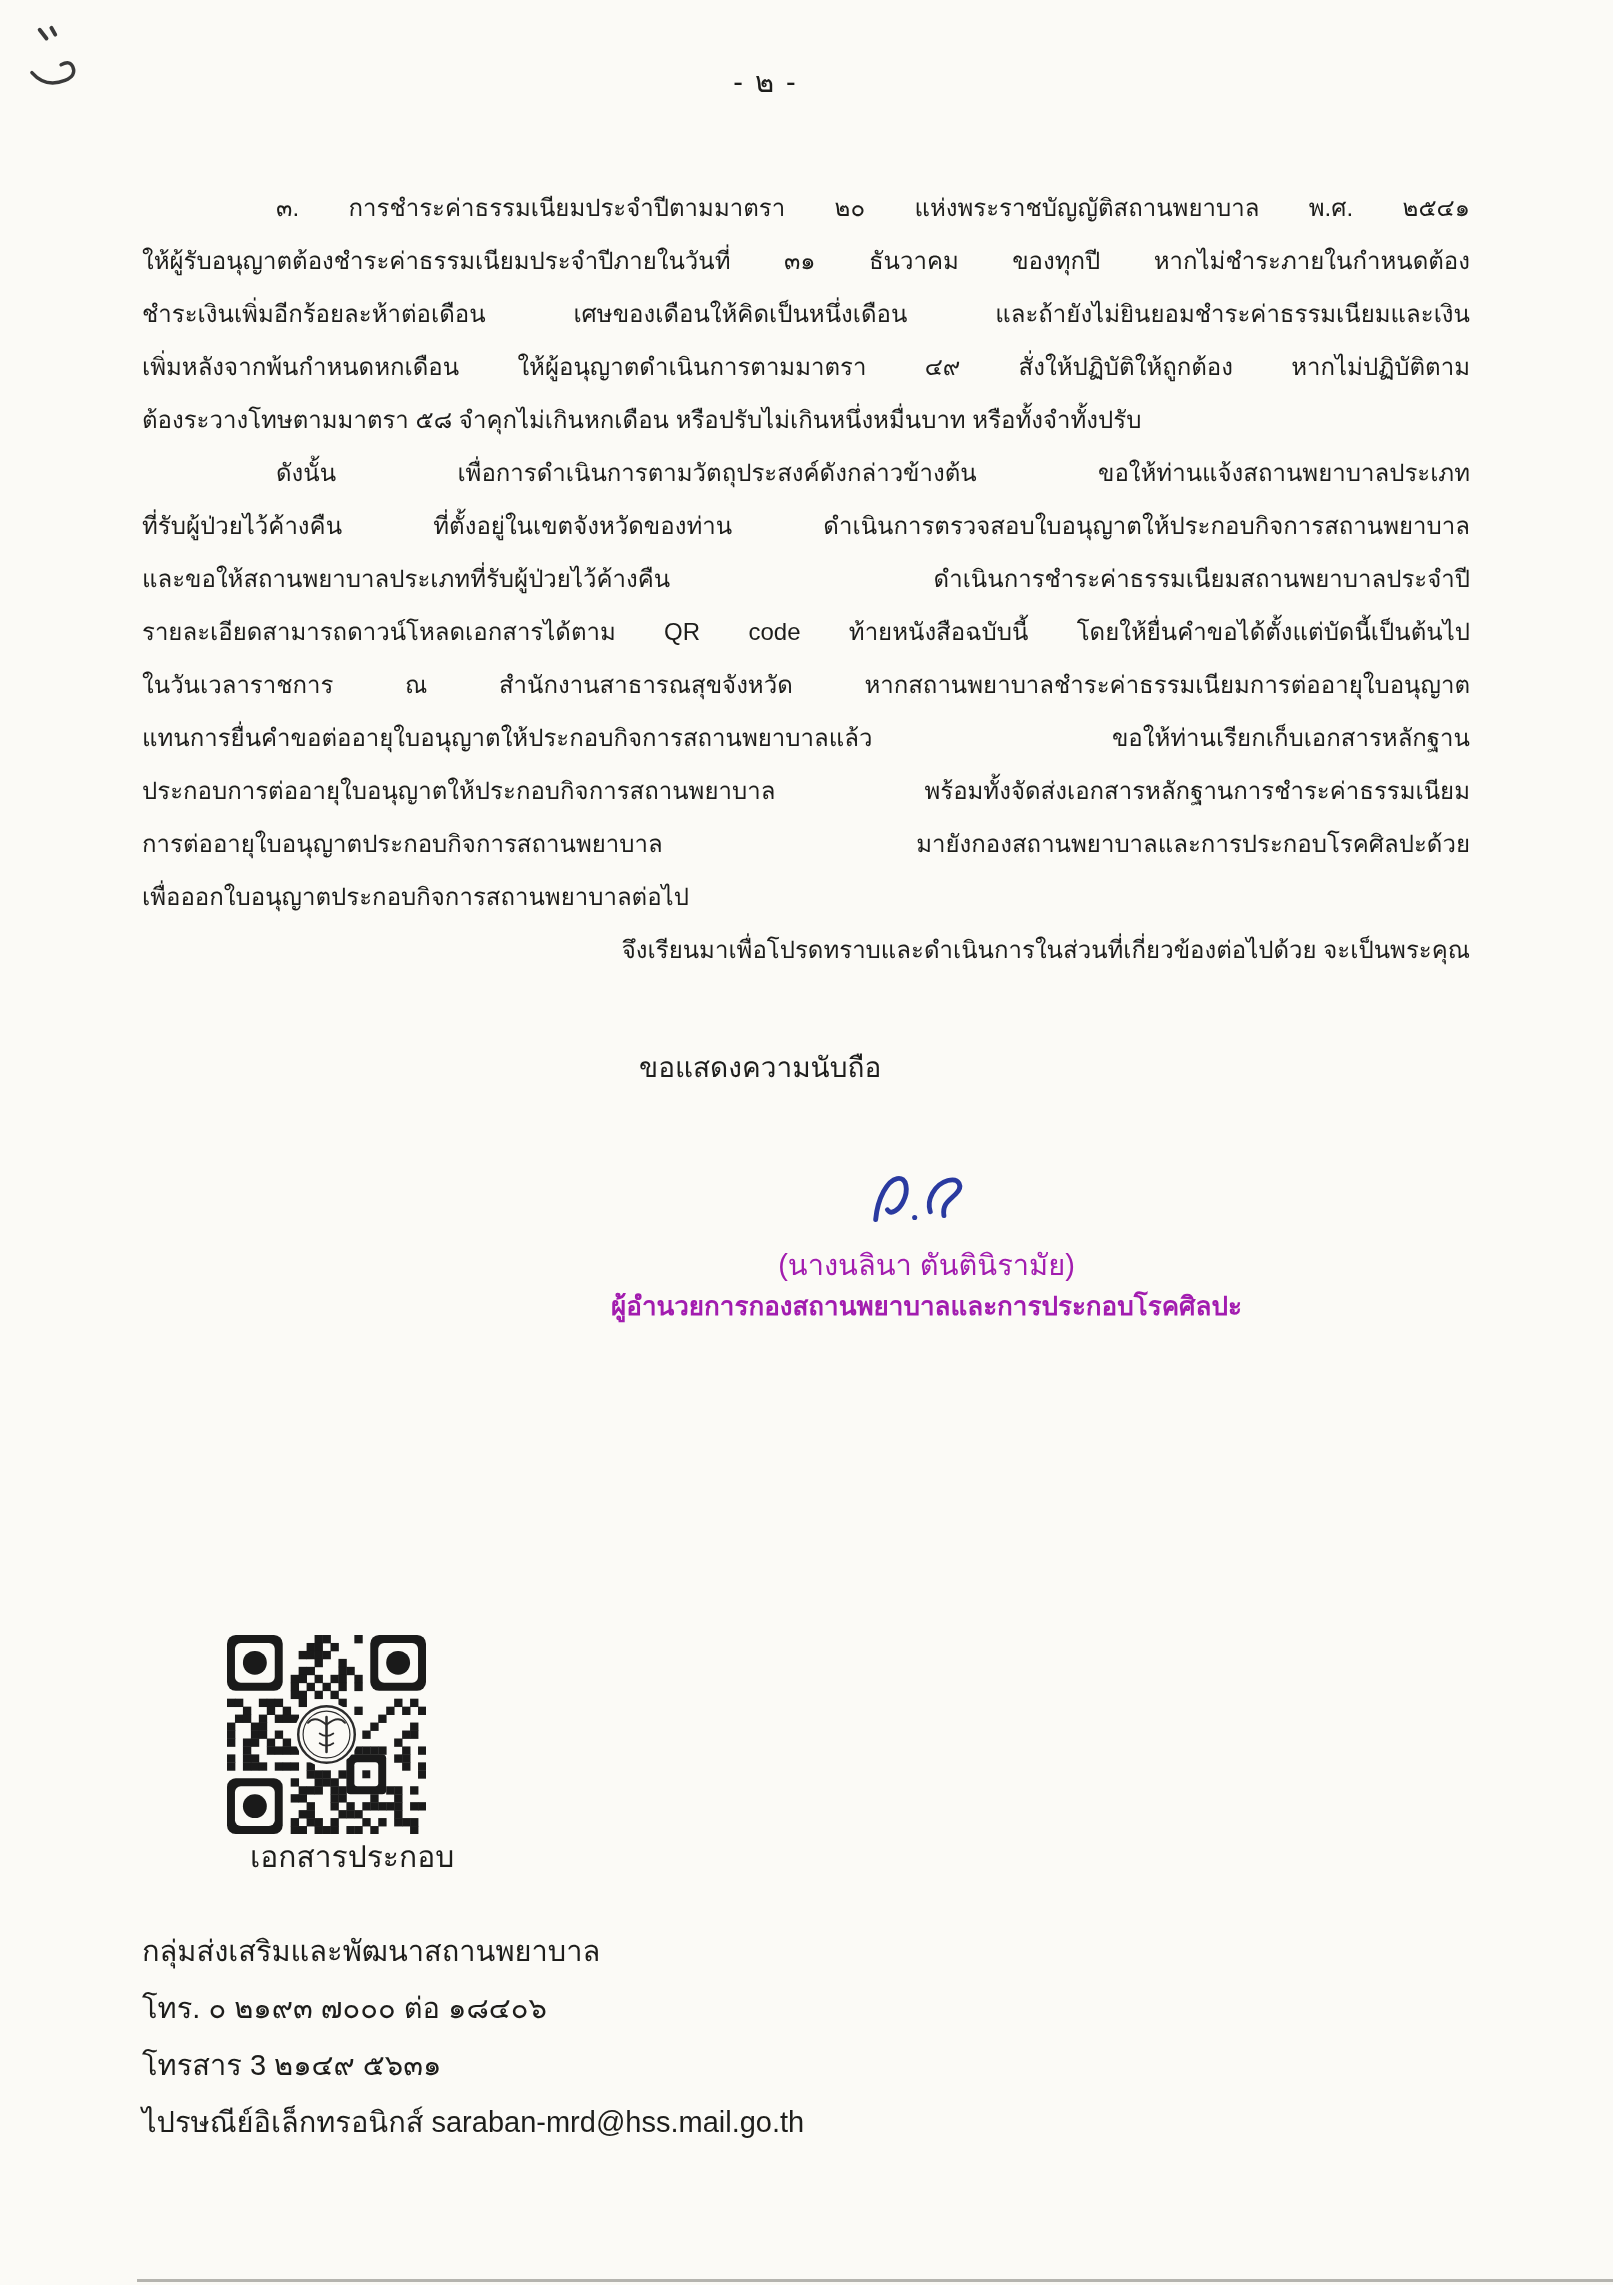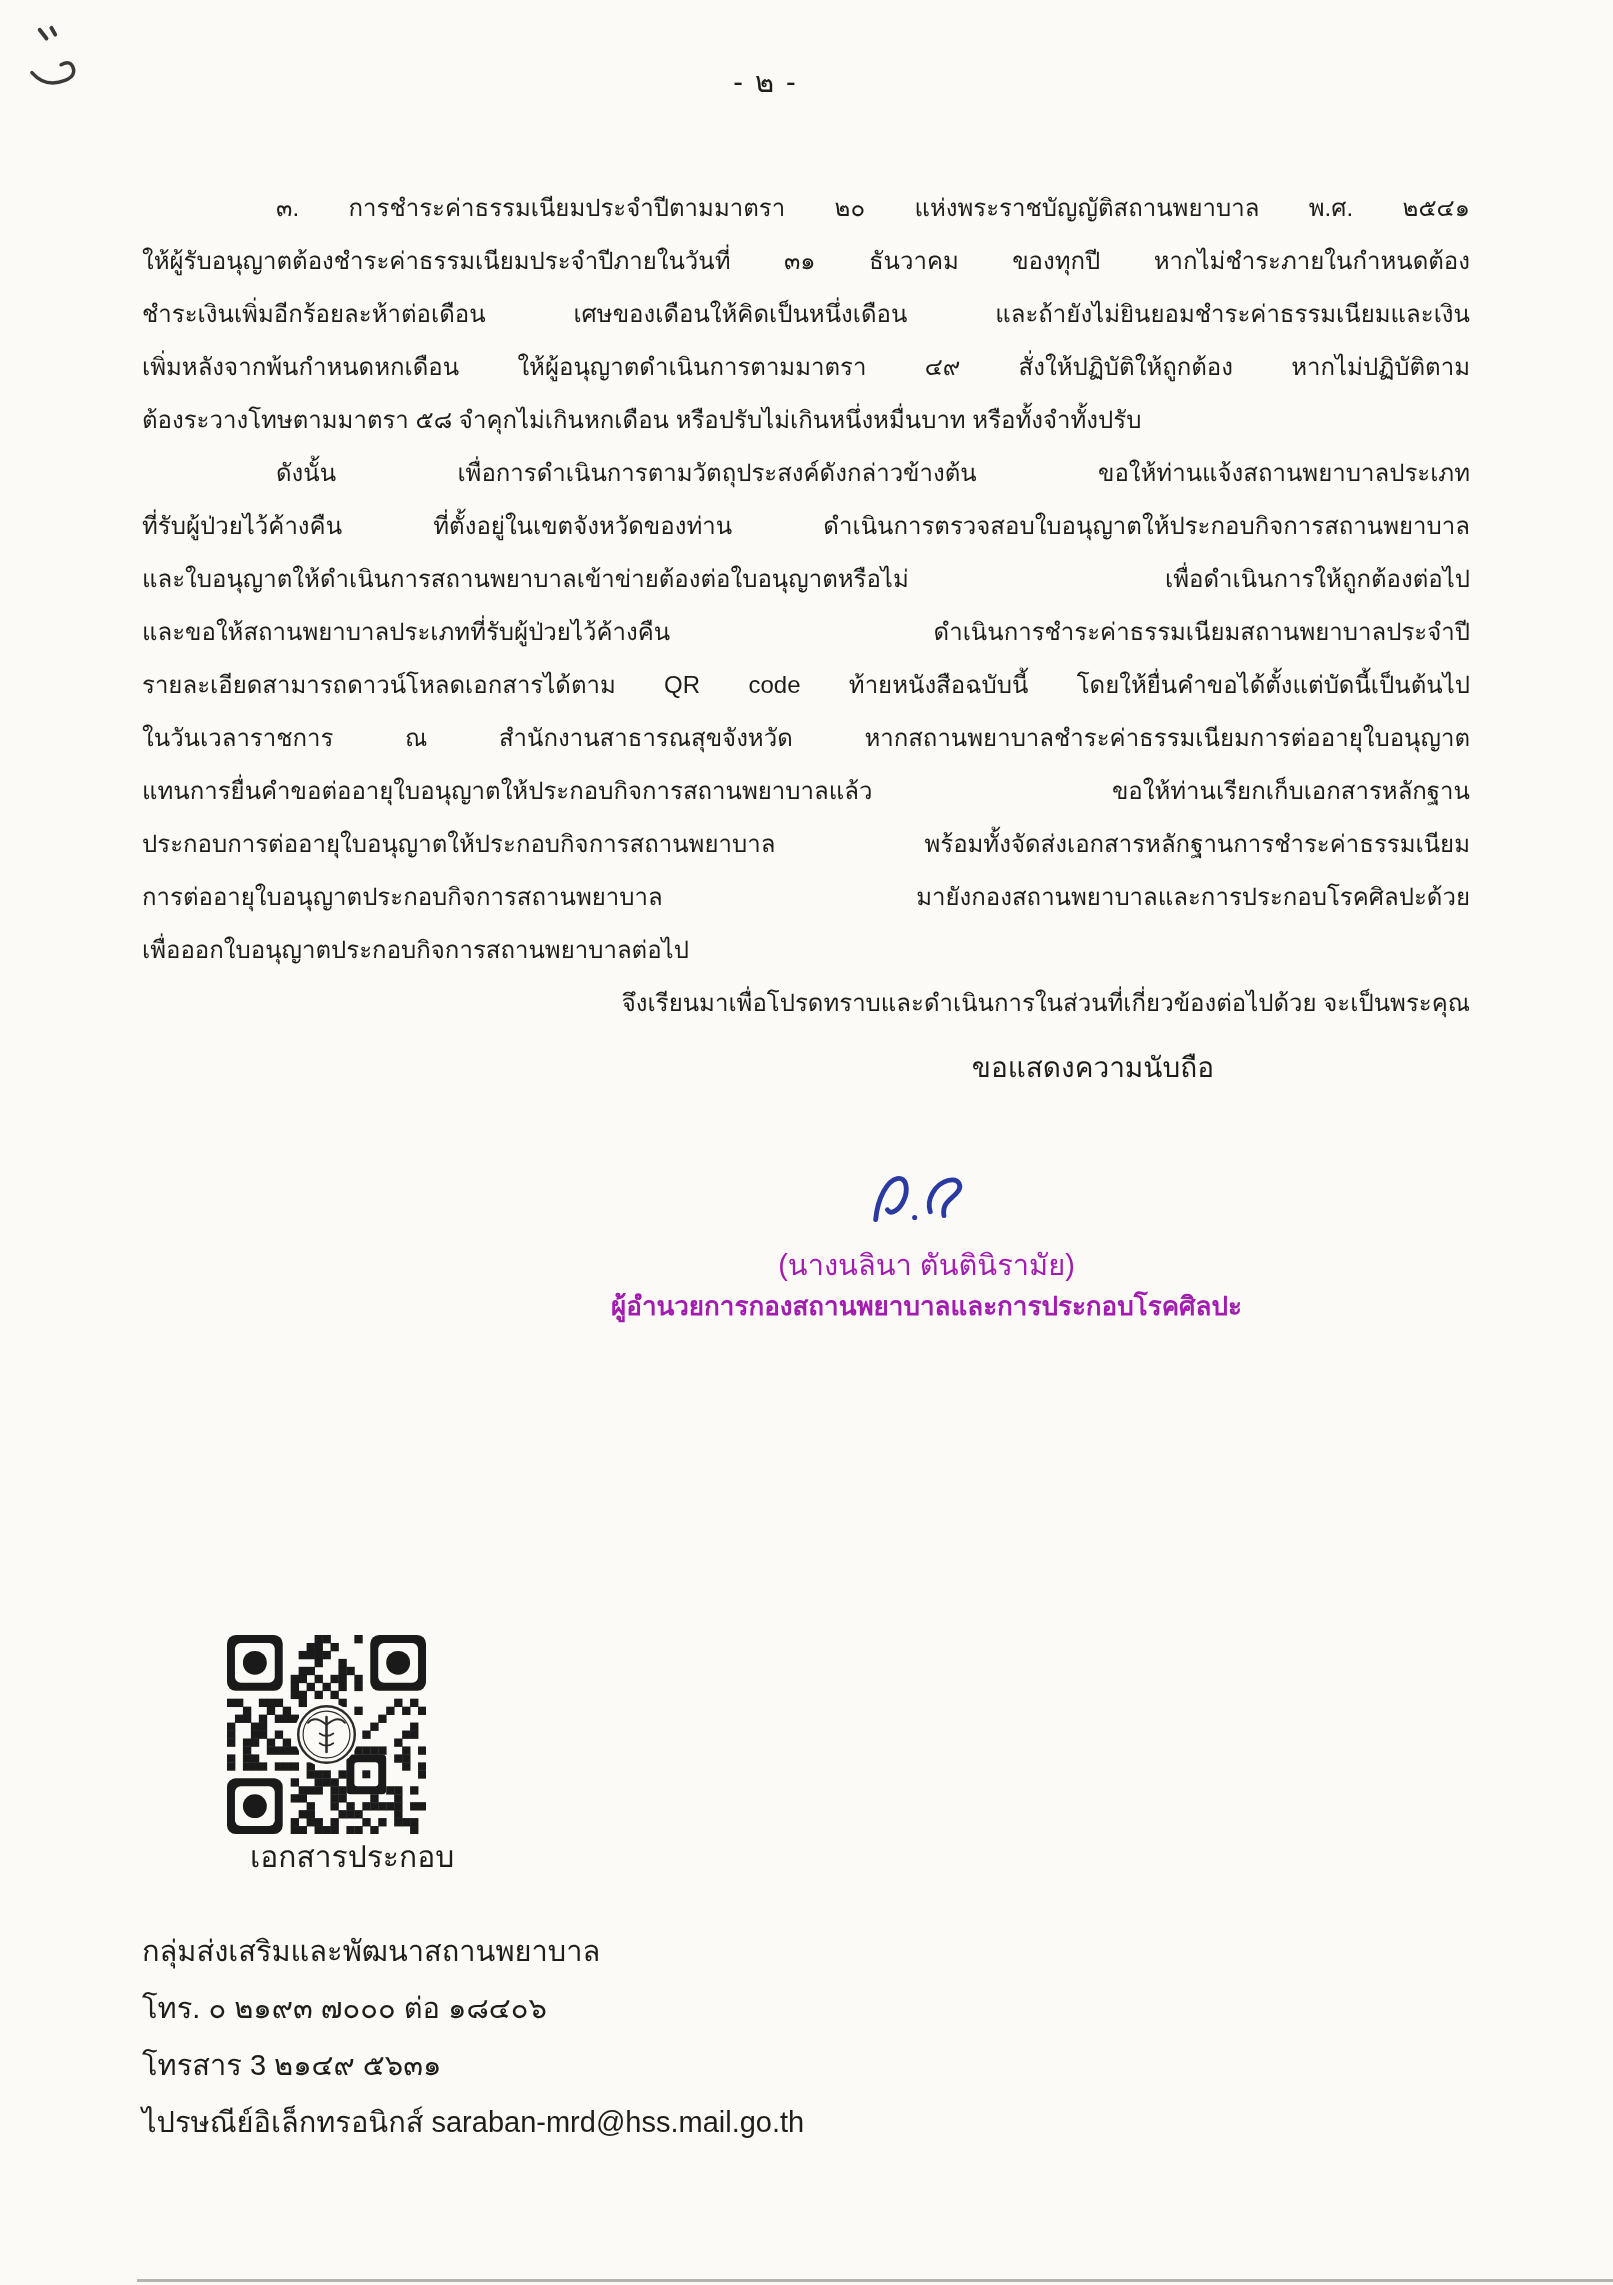--- a/index.html
+++ b/index.html
@@ -21,21 +21,21 @@
     font-size:24px;
   }
   .ln {
     height:53px; line-height:53px;
     overflow:hidden; white-space:nowrap;
   }
   .ln.j { white-space:normal; text-align:justify; text-align-last:justify; }
   .ln.ind { text-indent:134px;text-align:right; }
   .signoff {
     position:absolute; left:639px; top:1045px; width:575px;
-    text-align:right; font-size:28px;
+    text-align:left; font-size:28px;
   }
   .signature-wrap { position:absolute; left:858px; top:1161px; }
   .signer-block {
     position:absolute; left:468px; top:1246px; width:917px;
     text-align:center; color:#a21caf;
   }
   .signer-name { font-size:29px; line-height:39px; }
   .signer-title { font-size:26px; font-weight:600; line-height:39px; margin-top:2px; }
   .qr-wrap { position:absolute; left:227px; top:1635px; width:199px; height:199px; }
   .qr-label { position:absolute; left:222px; top:1833px; font-size:30px;margin-left:28px; }
@@ -62,21 +62,20 @@
   <div class="page-number">- ๒ -</div>
 
   <div class="body-text">
     <div class="ln j ind">๓. การชำระค่าธรรมเนียมประจำปีตามมาตรา ๒๐ แห่งพระราชบัญญัติสถานพยาบาล พ.ศ. ๒๕๔๑</div>
     <div class="ln j">ให้ผู้รับอนุญาตต้องชำระค่าธรรมเนียมประจำปีภายในวันที่ ๓๑ ธันวาคม ของทุกปี หากไม่ชำระภายในกำหนดต้อง</div>
     <div class="ln j">ชำระเงินเพิ่มอีกร้อยละห้าต่อเดือน เศษของเดือนให้คิดเป็นหนึ่งเดือน และถ้ายังไม่ยินยอมชำระค่าธรรมเนียมและเงิน</div>
     <div class="ln j">เพิ่มหลังจากพ้นกำหนดหกเดือน ให้ผู้อนุญาตดำเนินการตามมาตรา ๔๙ สั่งให้ปฏิบัติให้ถูกต้อง หากไม่ปฏิบัติตาม</div>
     <div class="ln">ต้องระวางโทษตามมาตรา ๕๘ จำคุกไม่เกินหกเดือน หรือปรับไม่เกินหนึ่งหมื่นบาท หรือทั้งจำทั้งปรับ</div>
     <div class="ln j ind">ดังนั้น เพื่อการดำเนินการตามวัตถุประสงค์ดังกล่าวข้างต้น ขอให้ท่านแจ้งสถานพยาบาลประเภท</div>
     <div class="ln j">ที่รับผู้ป่วยไว้ค้างคืน ที่ตั้งอยู่ในเขตจังหวัดของท่าน ดำเนินการตรวจสอบใบอนุญาตให้ประกอบกิจการสถานพยาบาล</div>
-    <div class="ln j">และใบอนุญาตให้ดำเนินการสถานพยาบาลเข้าข่ายต้องต่อใบอนุญาตหรือไม่ เพื่อดำเนินการให้ถูกต้องต่อไป</div>
     <div class="ln j">และขอให้สถานพยาบาลประเภทที่รับผู้ป่วยไว้ค้างคืน ดำเนินการชำระค่าธรรมเนียมสถานพยาบาลประจำปี</div>
     <div class="ln j">รายละเอียดสามารถดาวน์โหลดเอกสารได้ตาม QR code ท้ายหนังสือฉบับนี้ โดยให้ยื่นคำขอได้ตั้งแต่บัดนี้เป็นต้นไป</div>
     <div class="ln j">ในวันเวลาราชการ ณ สำนักงานสาธารณสุขจังหวัด หากสถานพยาบาลชำระค่าธรรมเนียมการต่ออายุใบอนุญาต</div>
     <div class="ln j">แทนการยื่นคำขอต่ออายุใบอนุญาตให้ประกอบกิจการสถานพยาบาลแล้ว ขอให้ท่านเรียกเก็บเอกสารหลักฐาน</div>
     <div class="ln j">ประกอบการต่ออายุใบอนุญาตให้ประกอบกิจการสถานพยาบาล พร้อมทั้งจัดส่งเอกสารหลักฐานการชำระค่าธรรมเนียม</div>
     <div class="ln j">การต่ออายุใบอนุญาตประกอบกิจการสถานพยาบาล มายังกองสถานพยาบาลและการประกอบโรคศิลปะด้วย</div>
     <div class="ln">เพื่อออกใบอนุญาตประกอบกิจการสถานพยาบาลต่อไป</div>
     <div class="ln ind">จึงเรียนมาเพื่อโปรดทราบและดำเนินการในส่วนที่เกี่ยวข้องต่อไปด้วย จะเป็นพระคุณ</div>
   </div>
 

